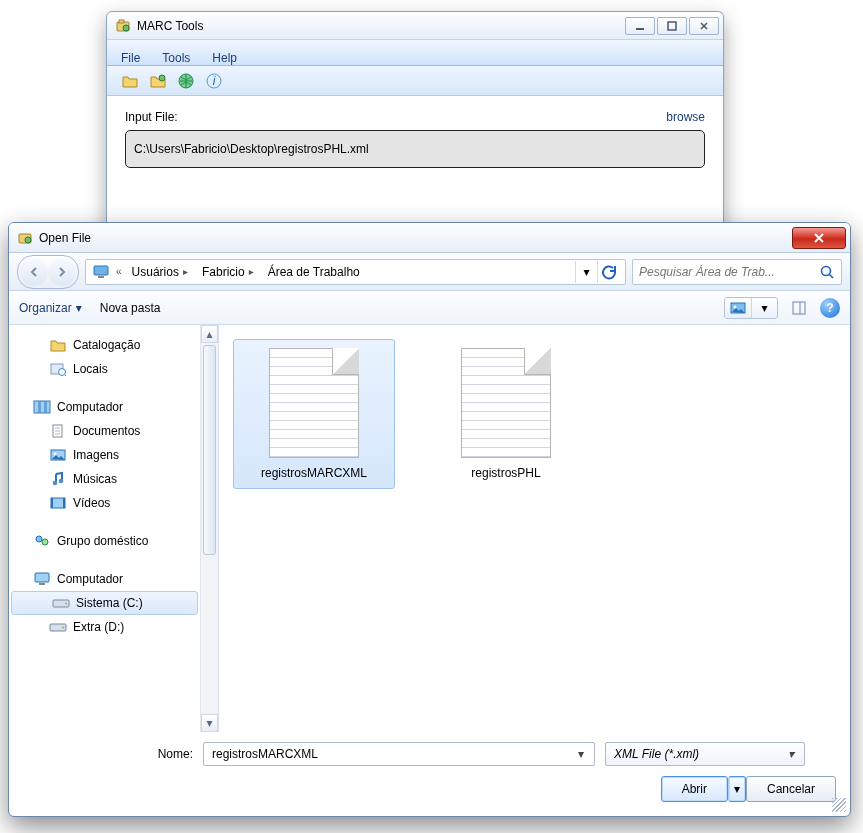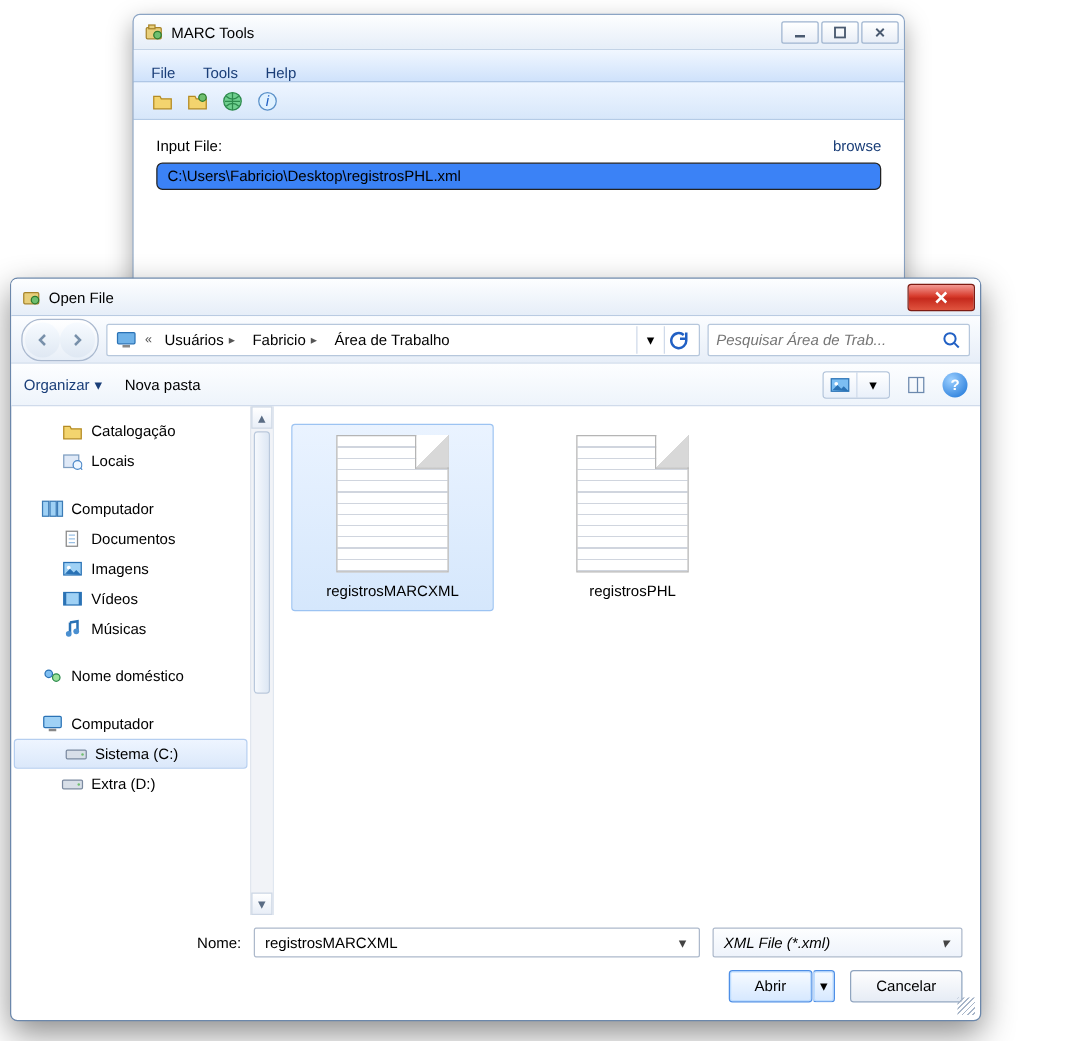--- a/index.html
+++ b/index.html
@@ -34,27 +34,27 @@
   .toolbar {
     height: 30px; display: flex; align-items: center; gap: 10px; padding: 0 14px;
     background: linear-gradient(#eef5ff,#d7e7fa); border-bottom: 1px solid #b4cbe6;
   }
   .tb-icon { width: 18px; height: 18px; display:flex; align-items:center; justify-content:center; }
 
   .main-body { padding: 14px 18px; background:#fff; flex:1; }
   .field-label { color:#000; margin-bottom:6px; display:flex; }
   .field-label .browse { margin-left:auto; color:#1a3e78; text-decoration: none; cursor: pointer; }
   .text-input {
-    width: 100%; height: 22px; border:1px solid #222; border-radius: 5px; padding: 0 8px;
-    background:#3b82f6;
+    width: 100%; height: 38px; border:1px solid #222; border-radius: 5px; padding: 0 8px;
+    background:#e5e5e5;
   }
 
   
   .dialog {
-    position: absolute; left: 8px; top: 222px; width: 777px; height: 595px;
+    position: absolute; left: 8px; top: 222px; width: 843px; height: 595px;
     background: #fff; border:1px solid #6b87ab; border-radius: 6px;
     box-shadow: 0 10px 26px rgba(0,0,0,.45);
     display:flex; flex-direction:column; overflow:hidden;
   }
   .dlg-titlebar {
     height: 30px; display:flex; align-items:center; padding: 0 0 0 8px;
     background: linear-gradient(#fdfeff,#e6eef8); border-bottom:1px solid #b9cbe2;
   }
   .dlg-titlebar .title { margin-left:6px; }
   .close-btn {
@@ -165,21 +165,21 @@
   .row1 { display:flex; align-items:center; gap:10px; }
   .row1 .lbl { width: 170px; text-align:right; }
   .combo {
     height:24px; border:1px solid #adb9cb; background:#fff; display:flex; align-items:center;
     padding:0 4px 0 8px; border-radius:2px;
   }
   .combo.long{ flex:1; max-width: 392px;}
   .combo.short{ width: 200px; background:linear-gradient(#fdfeff,#eef3fb);font-style:italic;}
   .combo .dd{ margin-left:auto; width:18px; text-align:center; color:#444; }
 
-  .row2 { display:flex; justify-content:flex-end; gap: 12px; }
+  .row2 { display:flex; justify-content:flex-end; }
   .btn {
     height:26px; padding:0 20px; border:1px solid #8fa4bf; border-radius:3px;
     background:linear-gradient(#fefefe,#e6ecf5); display:flex; align-items:center; cursor:default;
   }
   .btn.primary { border-color:#4e8fe6; background:linear-gradient(#f7fbff,#d6e8ff); box-shadow: inset 0 0 0 1px #bcdcff;}
   .splitbtn { display:flex;}
   .splitbtn .dd { width:18px; padding:0; justify-content:center; border-left:1px solid #aecdf4;}
   .resize-grip{position:absolute;right:4px;bottom:4px;width:14px;height:14px;
     background:repeating-linear-gradient(135deg,#a8b6c9 0 1px,transparent 1px 3px);}
 
@@ -407,50 +407,50 @@
                 <svg width="16" height="14">
                   <rect x="1" y="2" width="14" height="10" fill="#9fd1f5" stroke="#2a72b5"></rect>
                   <circle cx="5" cy="6" r="1.5" fill="#fff"></circle>
                   <path d="M2 11l4-4 3 3 2-2 4 4" fill="#2a72b5"></path>
                 </svg>
               </span>
             <span>Imagens</span>
           </div>
           <div class="tree-item lvl1">
             <span class="ticon">
-                <svg width="16" height="14">
-                  <rect x="1" y="2" width="14" height="10" fill="#9fd1f5" stroke="#2a72b5"></rect>
-                  <rect x="1" y="2" width="2" height="10" fill="#2a72b5"></rect>
-                  <rect x="13" y="2" width="2" height="10" fill="#2a72b5"></rect>
-                </svg>
-              </span>
-            <span>Vídeos</span>
-          </div>
-          <div class="tree-item lvl1">
-            <span class="ticon">
                 <svg width="16" height="16">
                   <path d="M6 3v8" stroke="#2a72b5" stroke-width="2"></path>
                   <circle cx="5" cy="12" r="2.3" fill="#4a8fd0"></circle>
                   <path d="M6 3l6-1v7" stroke="#2a72b5" stroke-width="2" fill="none"></path>
                   <circle cx="11" cy="10" r="2.3" fill="#4a8fd0"></circle>
                 </svg>
               </span>
             <span>Músicas</span>
           </div>
+          <div class="tree-item lvl1">
+            <span class="ticon">
+                <svg width="16" height="14">
+                  <rect x="1" y="2" width="14" height="10" fill="#9fd1f5" stroke="#2a72b5"></rect>
+                  <rect x="1" y="2" width="2" height="10" fill="#2a72b5"></rect>
+                  <rect x="13" y="2" width="2" height="10" fill="#2a72b5"></rect>
+                </svg>
+              </span>
+            <span>Vídeos</span>
+          </div>
         </div>
 
         <div class="tree-group">
           <div class="tree-item">
             <span class="ticon">
                 <svg width="18" height="16">
                   <circle cx="6" cy="6" r="3" fill="#7fbff2" stroke="#2a72b5"></circle>
                   <circle cx="12" cy="9" r="3" fill="#9be29b" stroke="#2d8a4d"></circle>
                 </svg>
               </span>
-            <span>Nome doméstico</span>
+            <span>Grupo doméstico</span>
           </div>
         </div>
 
         <div class="tree-group">
           <div class="tree-item">
             <span class="ticon">
                 <svg width="18" height="16">
                   <rect x="2" y="2" width="14" height="9" rx="1" fill="#9fd1f5" stroke="#2a72b5"></rect>
                   <rect x="6" y="12" width="6" height="2" fill="#888"></rect>
                 </svg>

